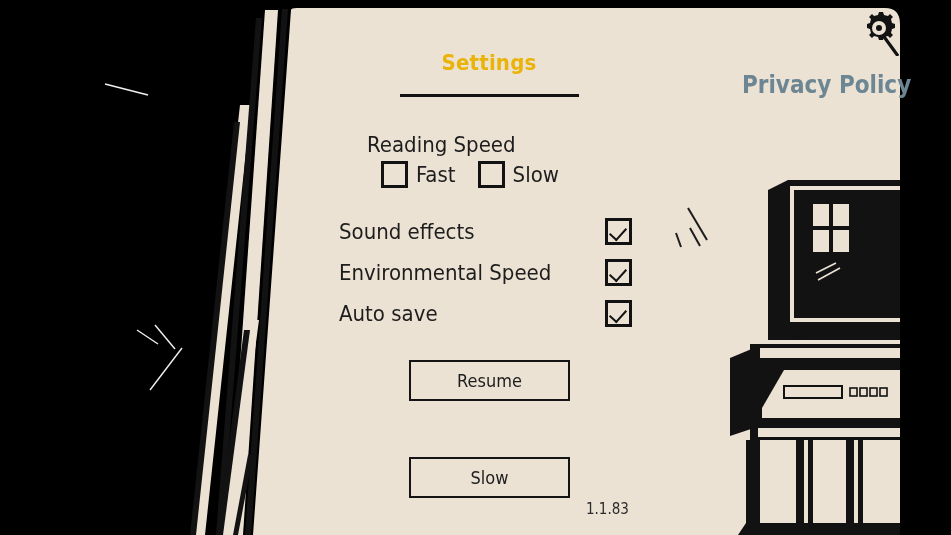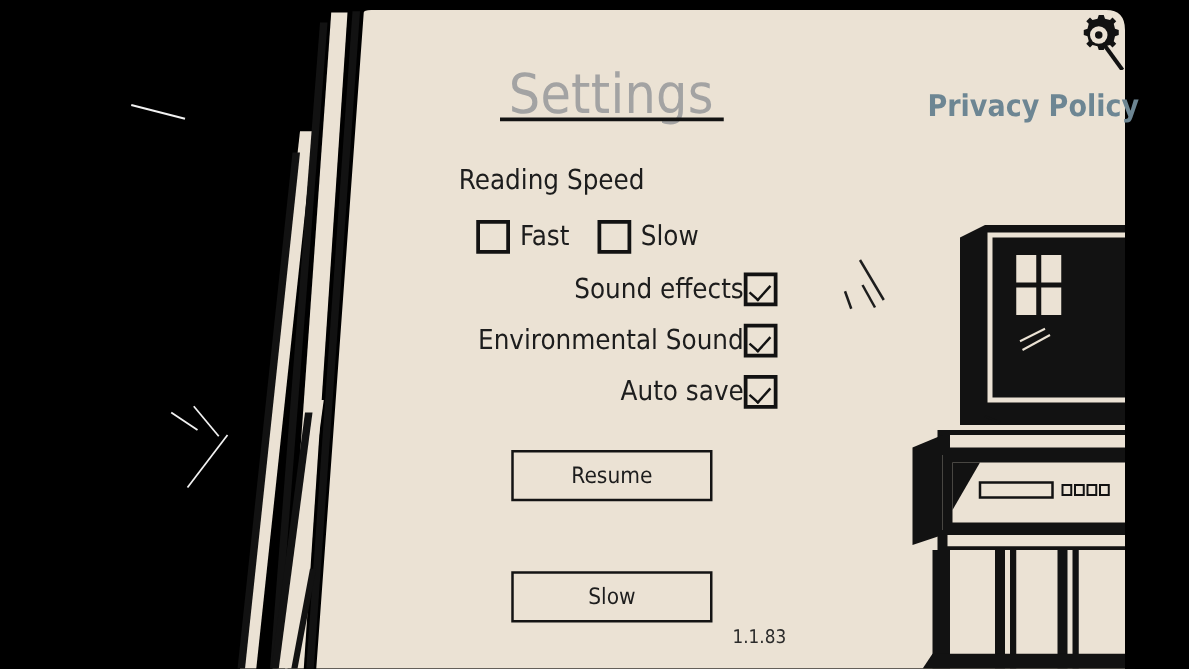--- a/index.html
+++ b/index.html
@@ -50,23 +50,23 @@
     left: 0; top: 0;
     width: 951px; height: 535px;
     z-index: 6;
   }
 
   #page-title {
     position: absolute;
     left: 334px; top: 50px;
     width: 310px;
     text-align: center;
-    font-size: 44px;
-    font-weight: normal;
-    color: #a3a3a3;
+    font-size: 22px;
+    font-weight: bold;
+    color: #eab308;
     letter-spacing: 0.2px;
   }
   #title-underline {
     position: absolute;
     left: 400px; top: 94px;
     width: 179px; height: 3px;
     background: #131313;
   }
 
   #privacy-policy {
@@ -89,21 +89,21 @@
   .section-label {
     position: absolute;
     font-size: 22px;
     color: #1d1d1d;
   }
   #reading-speed-label { left: 333px; top: 132px; margin-left: 34px; }
 
   
   #speed-row {
     position: absolute;
-    left: 333px; top: 176px;
+    left: 333px; top: 161px;
     display: flex;
     align-items: flex-start;
     padding-left: 48px;
   }
   .speed-opt {
     display: flex;
     align-items: center;
     cursor: pointer;
     margin-right: 22px;
   }
@@ -126,26 +126,26 @@
     position: absolute;
     left: 5px; top: 3px;
     width: 8px; height: 14px;
     border: solid #121212;
     border-width: 0 2.6px 2.6px 0;
     transform: rotate(42deg);
   }
 
   .toggle-row {
     position: absolute;
-    left: 329px;
+    left: 339px;
     width: 293px;
     height: 30px;
     display: flex;
     align-items: center;
-    justify-content: flex-end;
+    justify-content: space-between;
     cursor: pointer;
   }
   .toggle-row .t-label {
     font-size: 22px;
     color: #1d1d1d;
   }
   #row-sound-effects { top: 216px; }
   #row-env-sound     { top: 257px; }
   #row-auto-save     { top: 298px; }
 
@@ -279,21 +279,21 @@
         <span class="lbl">Slow</span>
       </div>
     </div>
 
     <div class="toggle-row" id="row-sound-effects">
       <span class="t-label">Sound effects</span>
       <span class="cbox checked"></span>
     </div>
 
     <div class="toggle-row" id="row-env-sound">
-      <span class="t-label">Environmental Sound</span>
+      <span class="t-label">Environmental Speed</span>
       <span class="cbox checked"></span>
     </div>
 
     <div class="toggle-row" id="row-auto-save">
       <span class="t-label">Auto save</span>
       <span class="cbox checked"></span>
     </div>
 
     <button class="menu-btn" id="btn-resume">Resume</button>
     <button class="menu-btn" id="btn-exit">Slow</button>

